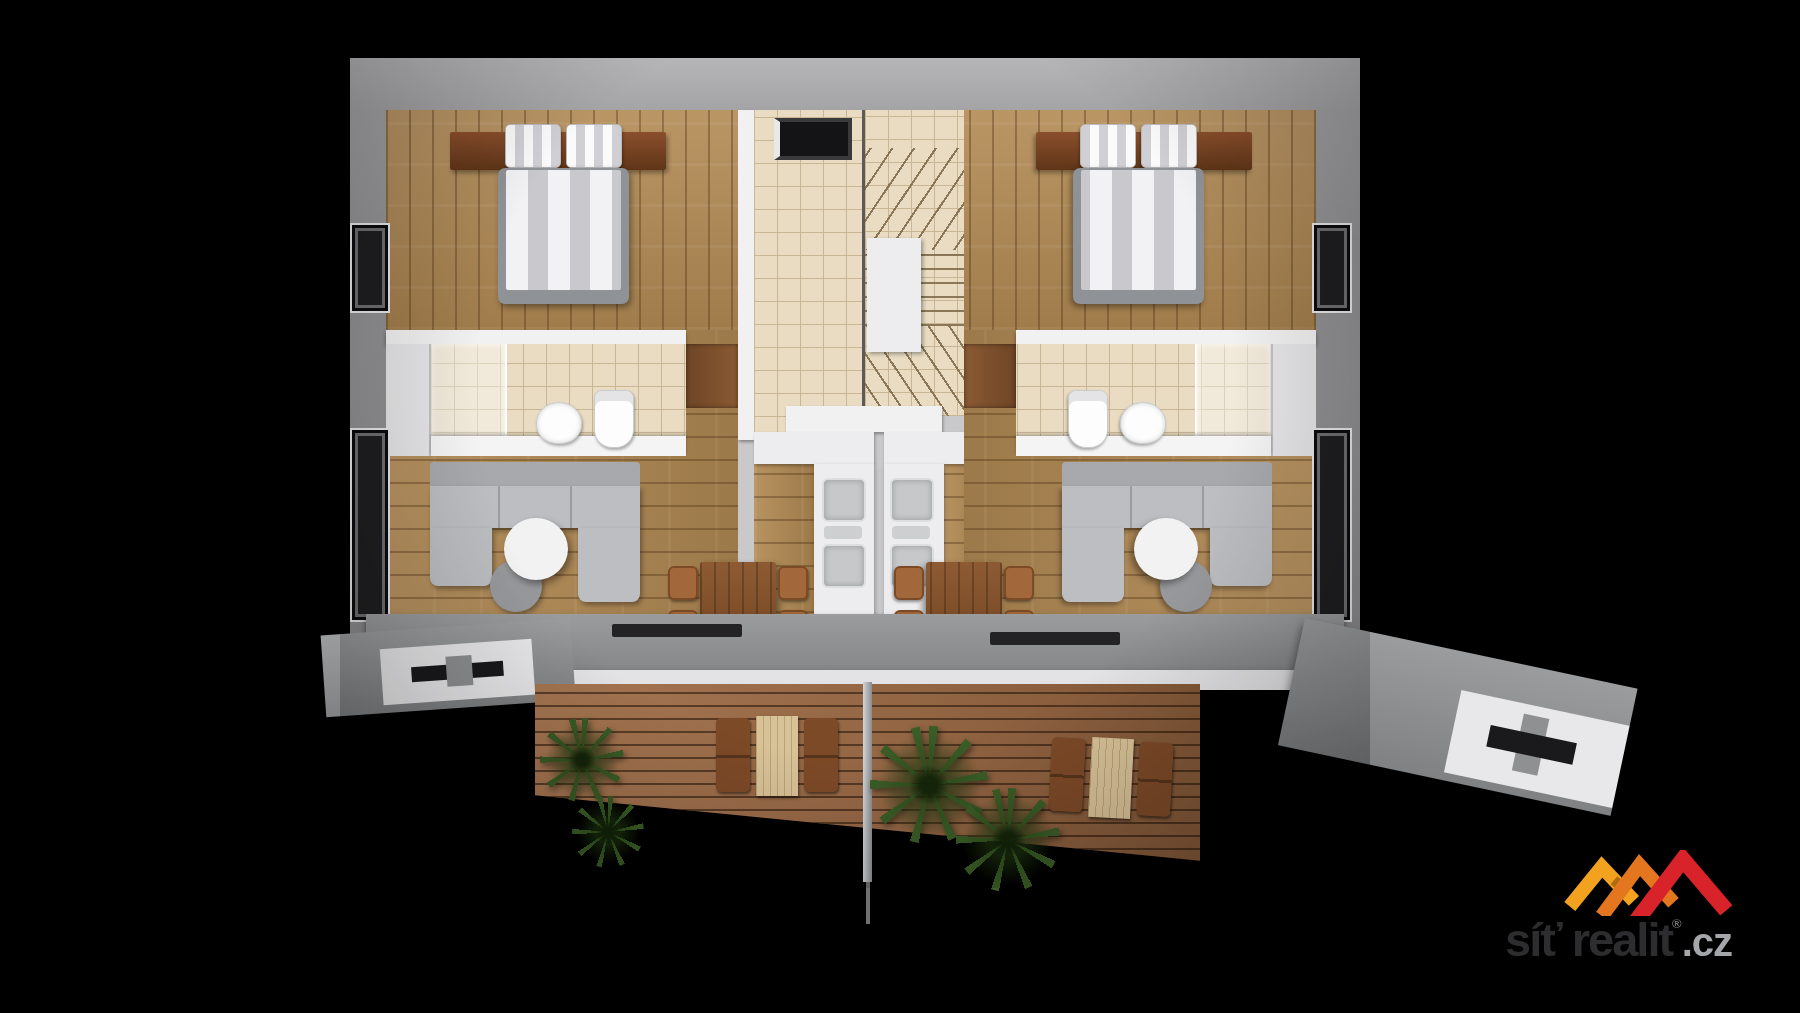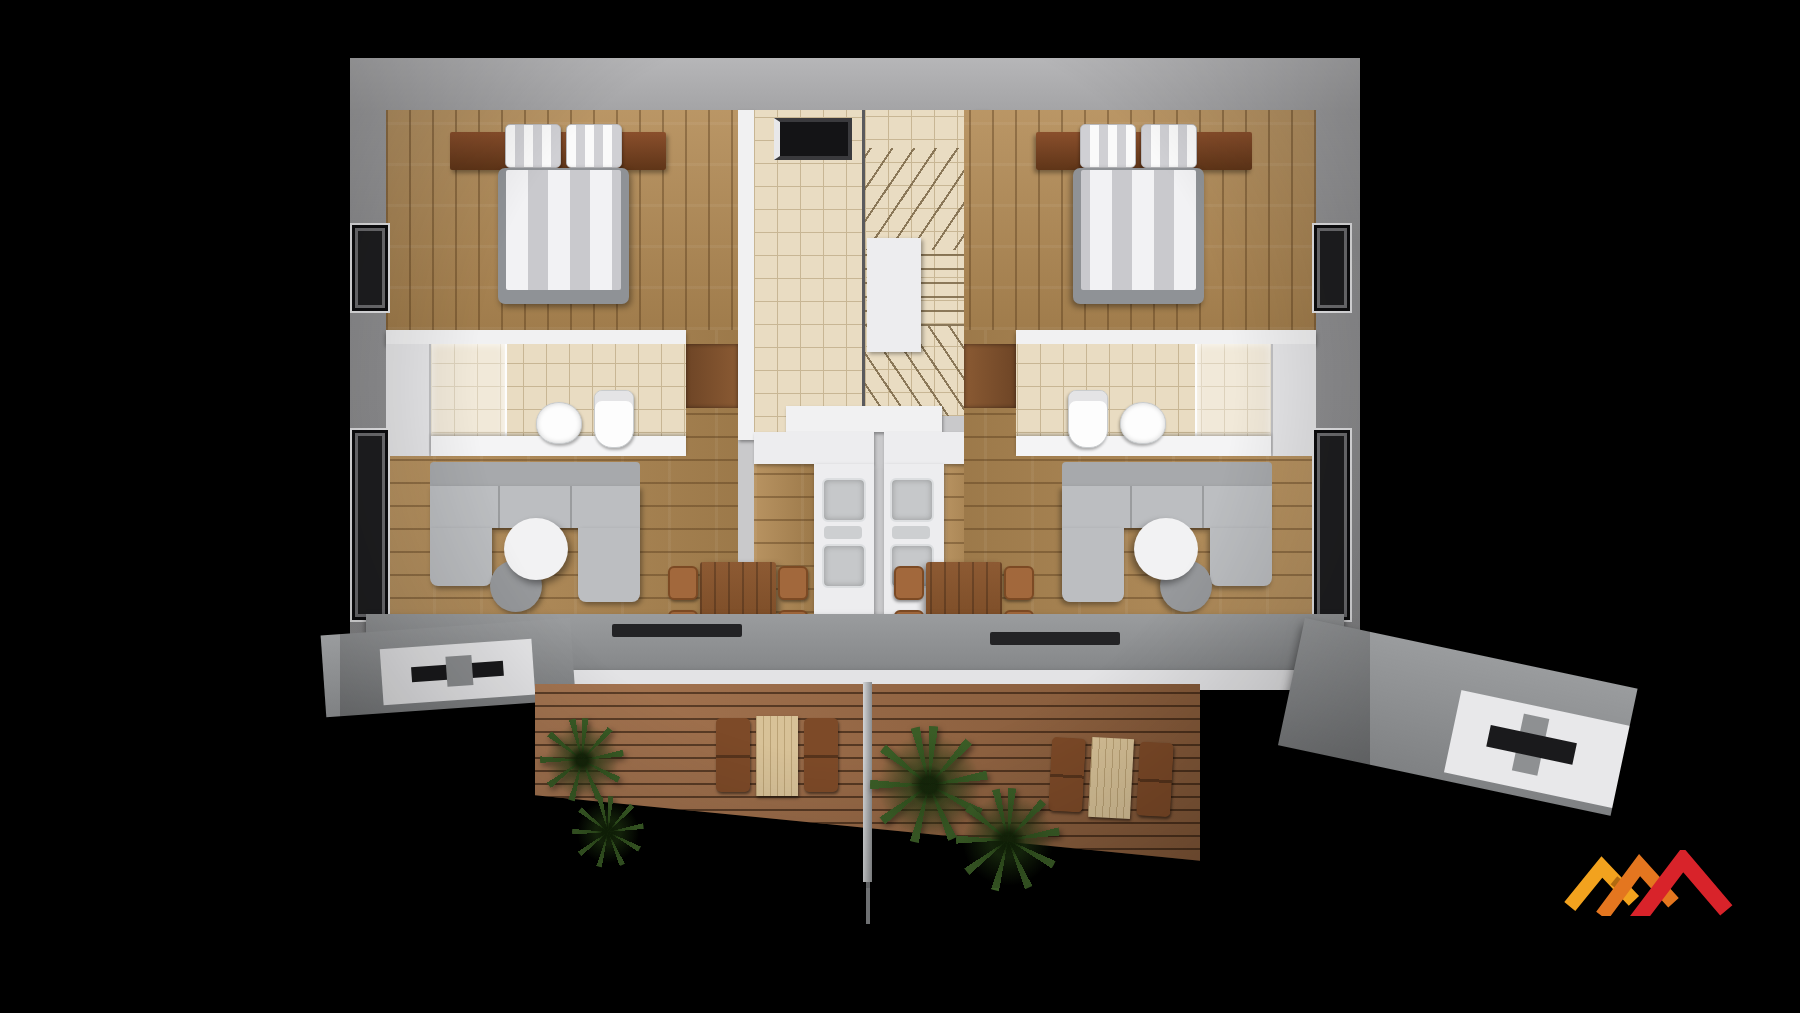--- a/index.html
+++ b/index.html
@@ -321,15 +321,16 @@
   </div>
 
   <div class="logo">
     <svg class="logo-roofs" viewBox="0 0 180 70" xmlns="http://www.w3.org/2000/svg">
       <path d="M6,60 L40,18 L74,54" fill="none" style="stroke:var(--roof_yellow)" stroke-width="15"></path>
       <rect x="52" y="30" width="11" height="11" fill="#b06a10" transform="rotate(40 57 35)"></rect>
       <path d="M40,70 L80,16 L116,56" fill="none" style="stroke:var(--roof_orange)" stroke-width="15"></path>
       <rect x="100" y="28" width="12" height="12" fill="#b06a10" transform="rotate(40 106 34)"></rect>
       <path d="M76,76 L126,10 L172,64" fill="none" style="stroke:var(--roof_red)" stroke-width="17"></path>
     </svg>
+    <div class="wordmark"><span class="brand">síť realit</span><span class="reg">®</span><span class="tld">.cz</span></div>
   </div>
 
 </div>
 
 </body></html>

